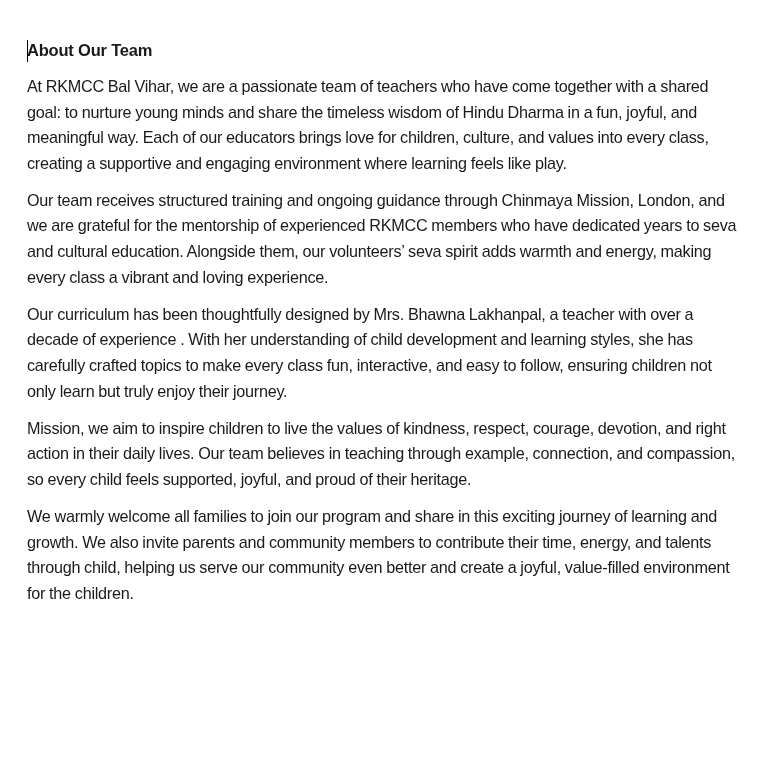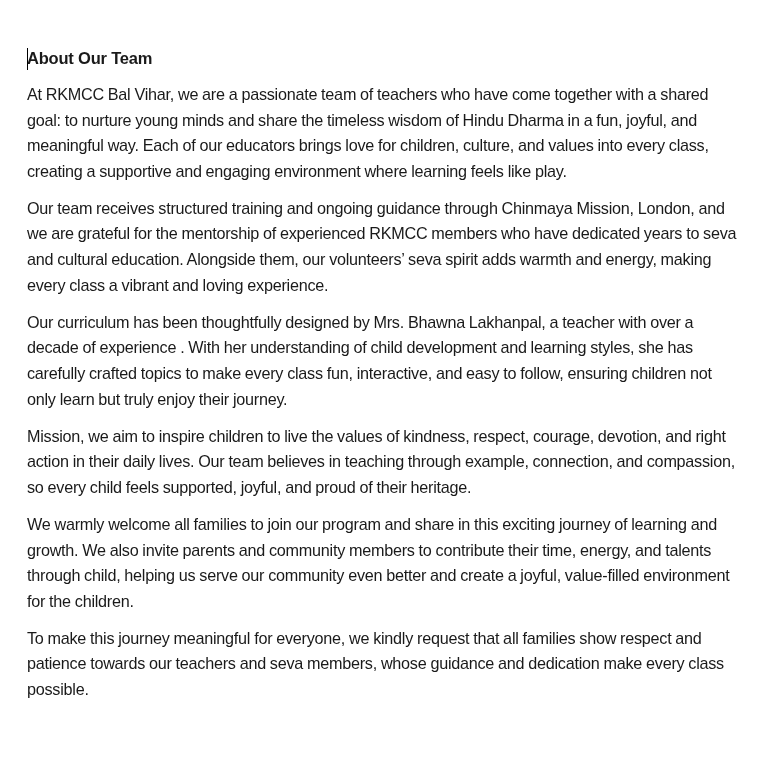--- a/index.html
+++ b/index.html
@@ -18,21 +18,21 @@
   .page {
     position: absolute;
     left: 27px;
     top: 38px;
     width: 712px;
   }
   .heading {
     font-size: 16.5px;
     font-weight: bold;
     line-height: 25px;
-    margin: 8px 0 11px 0;
+    margin: 0 0 11px 0;
     position: relative;
     letter-spacing: -0.2px;
     white-space: nowrap;
   }
   .caret {
     position: absolute;
     left: 0;
     top: 2px;
     width: 1px;
     height: 22px;
@@ -56,15 +56,14 @@
   <div class="heading">
     <span class="caret"></span>
     <span>About Our Team</span>
   </div>
   <div id="paragraphs">
       <p class="para"><span>At </span><b>RKMCC Bal Vihar</b><span>, we are a passionate team of teachers who have come together with a shared goal: to nurture young minds and share the timeless wisdom of </span><b>Hindu Dharma</b><span> in a fun, joyful, and meaningful way. Each of our educators brings love for children, culture, and values into every class, creating a </span><b>supportive and engaging environment</b><span> where learning feels like play.</span></p>
       <p class="para"><span>Our team receives </span><b>structured training and ongoing guidance</b><span> through </span><b>Chinmaya Mission, London</b><span>, and we are grateful for the mentorship of experienced RKMCC members who have dedicated years to seva and cultural education. Alongside them, our </span><b>volunteers’ seva spirit</b><span> adds warmth and energy, making every class a vibrant and loving experience.</span></p>
       <p class="para"><span>Our curriculum has been thoughtfully designed by </span><b>Mrs. Bhawna Lakhanpal</b><span>, a teacher with over a decade of experience . With her understanding of child development and learning styles, she has carefully crafted topics to make every class </span><b>fun, interactive, and easy to follow</b><span>, ensuring children not only learn but truly enjoy their journey.</span></p>
       <p class="para"><span>Mission, we aim to inspire children to </span><b>live the values</b><span> of kindness, respect, courage, devotion, and right action in their daily lives. Our team believes in teaching through </span><b>example, connection, and compassion</b><span>, so every child feels supported, joyful, and proud of their heritage.</span></p>
       <p class="para"><span>We </span><b>warmly welcome all families</b><span> to join our program and share in this exciting journey of learning and growth. We also invite parents and community members to contribute their time, energy, and talents through </span><b>child</b><span>, helping us serve our community even better and create a joyful, value-filled environment for the children.</span></p>
-      <p class="para"><span>To make this journey meaningful for everyone, we kindly request that all families show </span><b>respect and patience</b><span> towards our teachers and seva members, whose guidance and dedication make every class possible.</span></p>
     </div>
 </div>
 
 </body></html>

